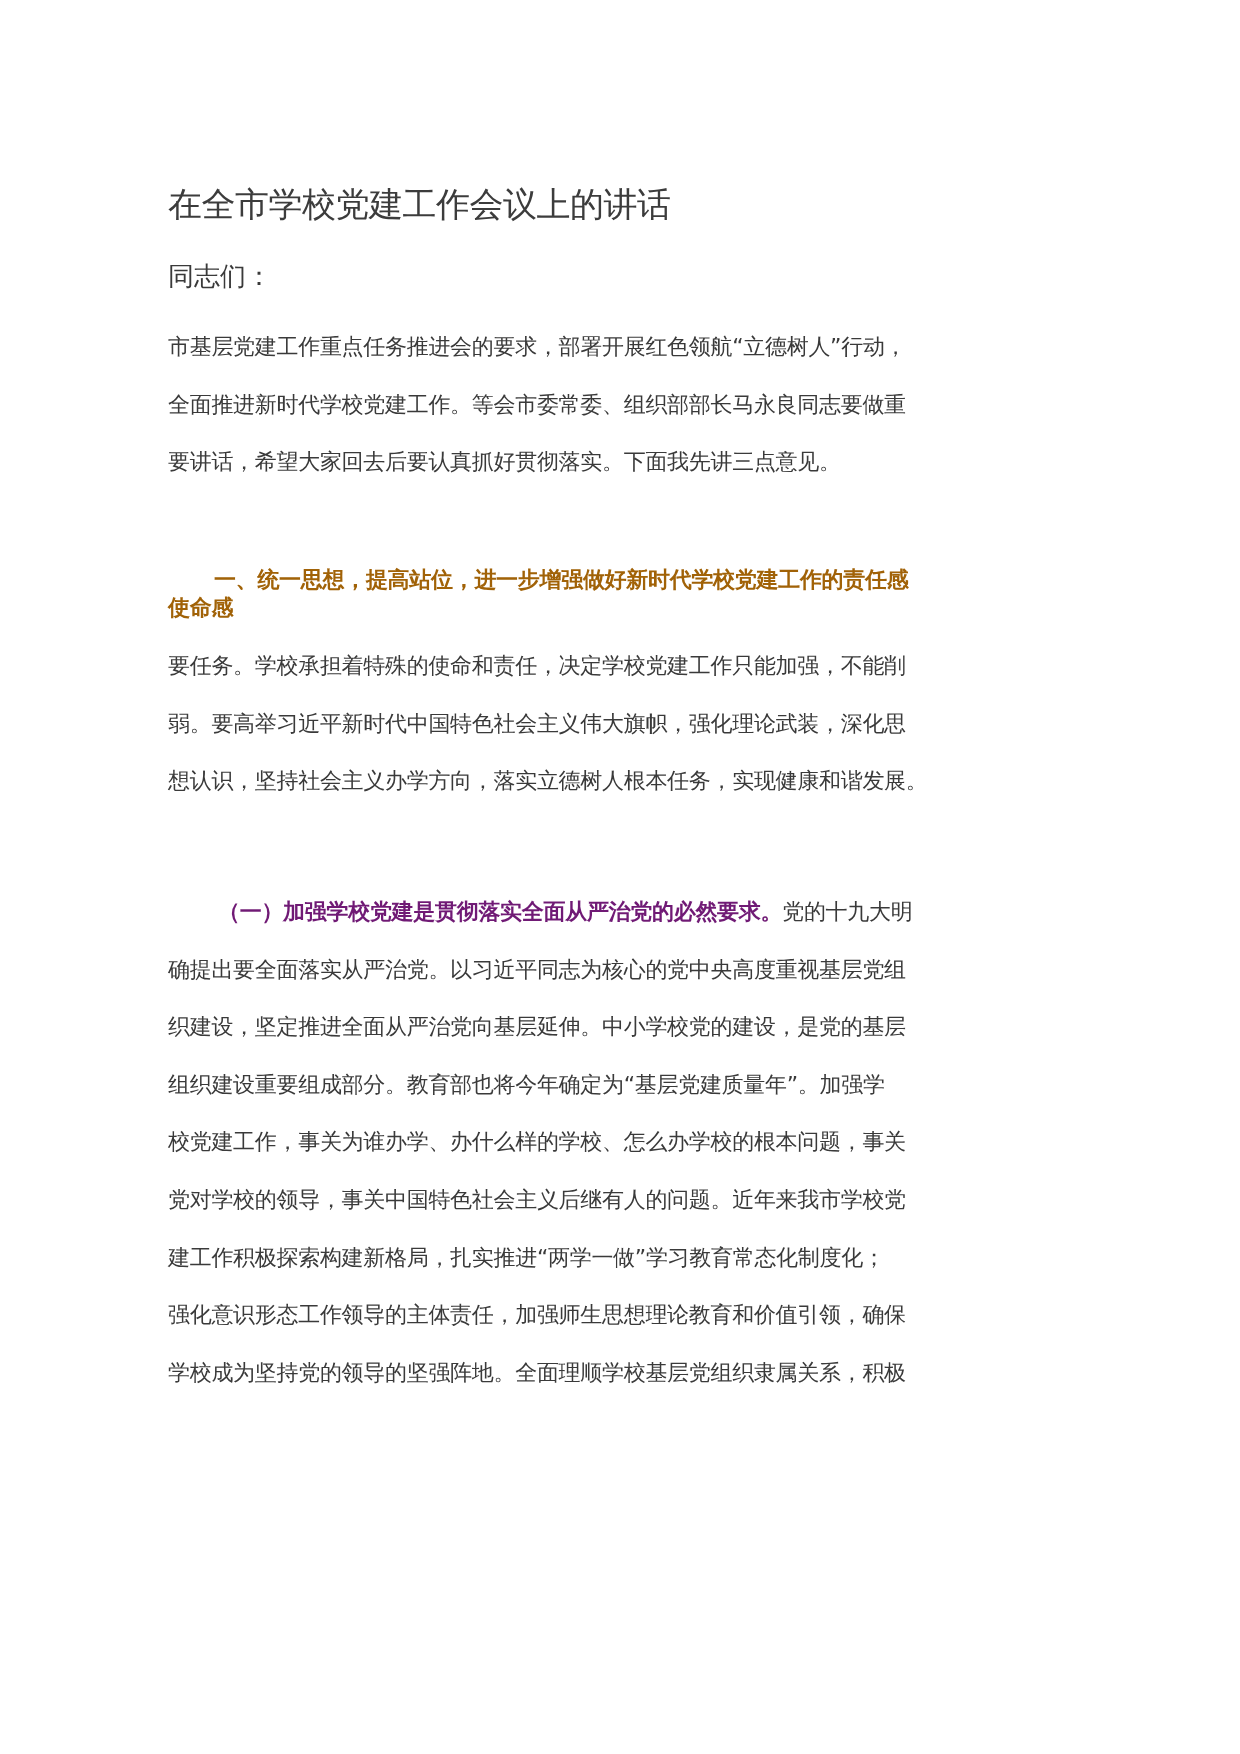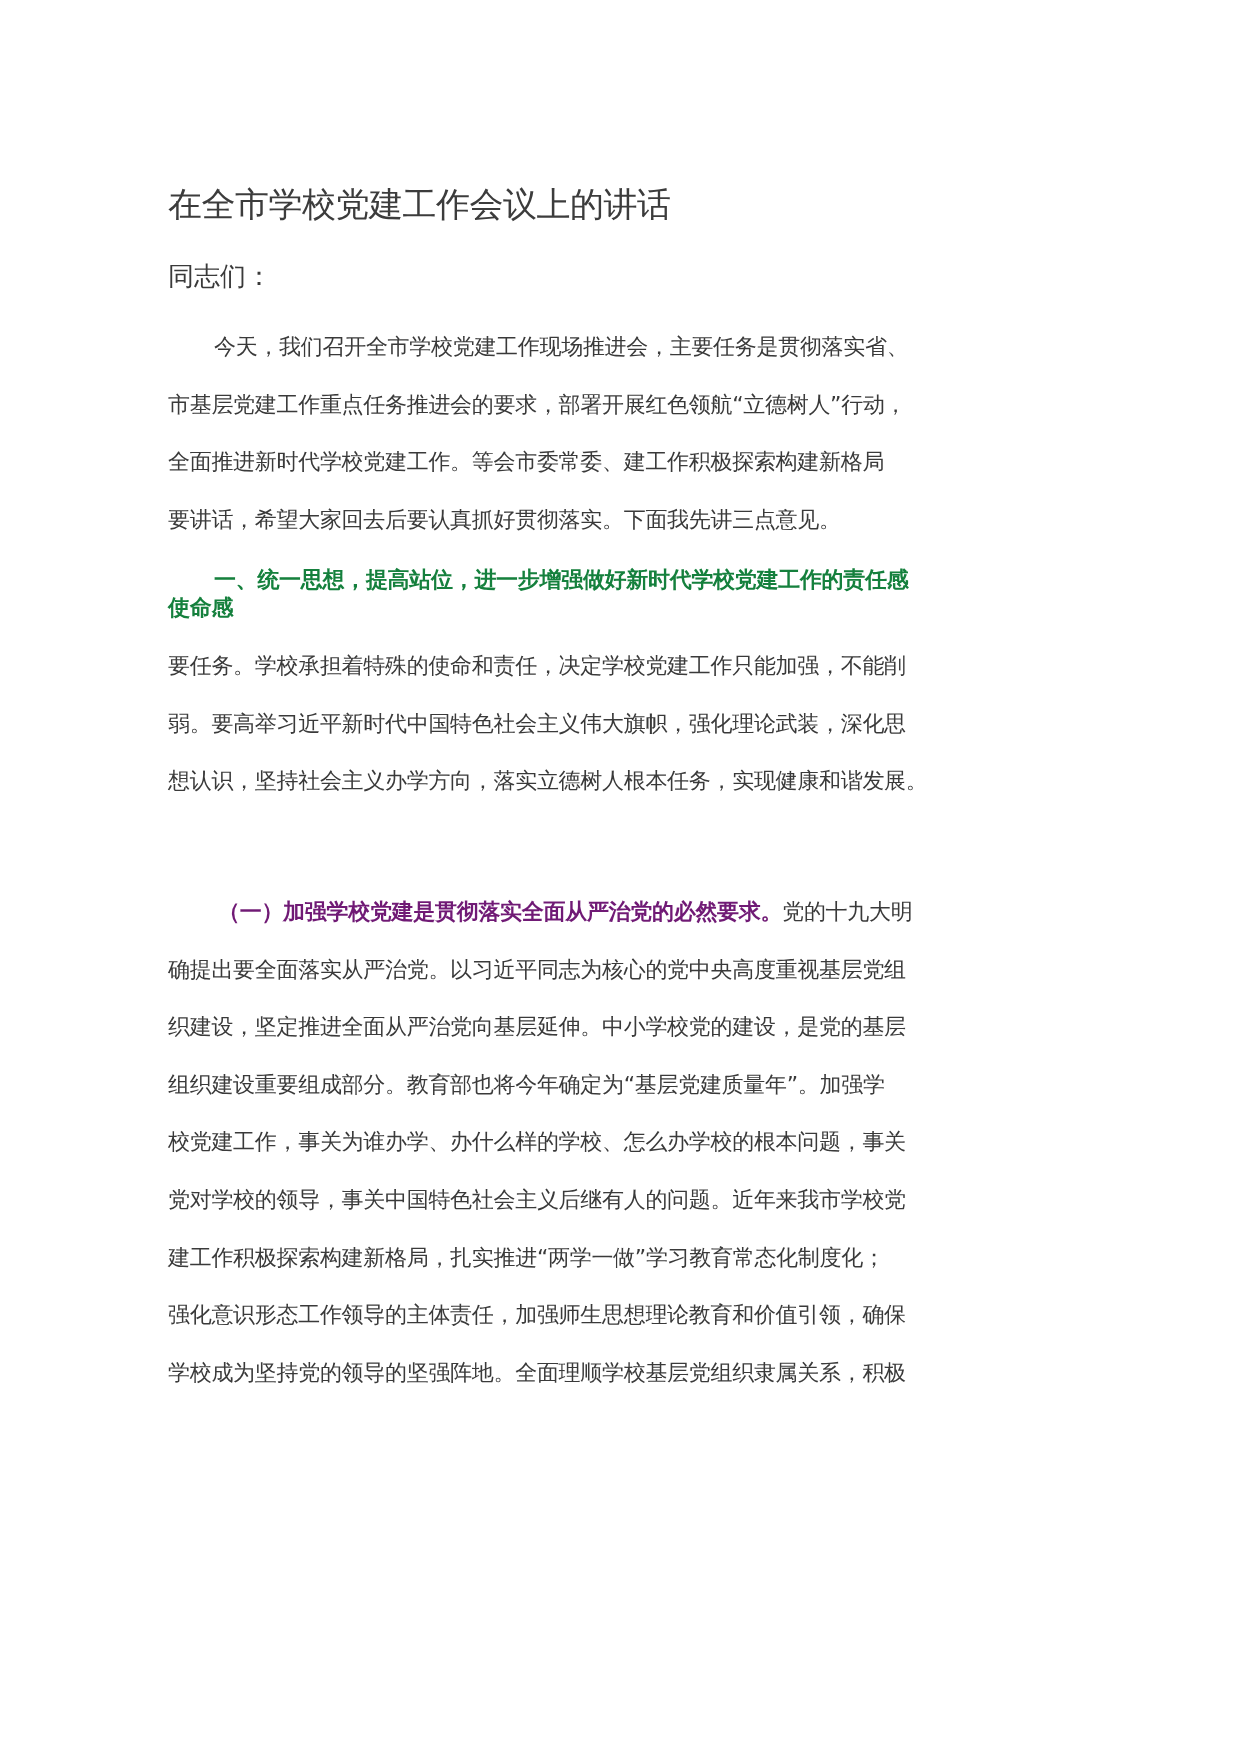--- a/index.html
+++ b/index.html
@@ -57,40 +57,39 @@
     }
     .para .line.first { padding-left: 46px; }
     .para .line { text-indent: 0; }
     .heading {
       position: absolute;
       left: 0;
       width: 775px;
       font-size: 22px;
       line-height: 28px;
       font-weight: bold;
-      color: #15803d;
+      color: #a16207;
       letter-spacing: -0.3px;
     }
     .heading .line { display: block; white-space: nowrap; }
     .heading .line.first { padding-left: 46px; }
     .bold { font-weight: bold; color: #701a75; }
   </style>
 </head>
 <body>
 
 <div class="page">
 
   <div class="title">在全市学校党建工作会议上的讲话</div>
 
   <div class="salutation">同志们：</div>
 
   <div class="para" style="top:318px;">
-    <span class="line first">今天，我们召开全市学校党建工作现场推进会，主要任务是贯彻落实省、</span>
     <span class="line">市基层党建工作重点任务推进会的要求，部署开展红色领航“立德树人”行动，</span>
-    <span class="line">全面推进新时代学校党建工作。等会市委常委、建工作积极探索构建新格局</span>
+    <span class="line">全面推进新时代学校党建工作。等会市委常委、组织部部长马永良同志要做重</span>
     <span class="line">要讲话，希望大家回去后要认真抓好贯彻落实。下面我先讲三点意见。</span>
   </div>
 
   <div class="heading" style="top:566px;">
     <span class="line first">一、统一思想，提高站位，进一步增强做好新时代学校党建工作的责任感</span>
     <span class="line">使命感</span>
   </div>
 
   <div class="para" style="top:637px;">
     <span class="line">要任务。学校承担着特殊的使命和责任，决定学校党建工作只能加强，不能削</span>

